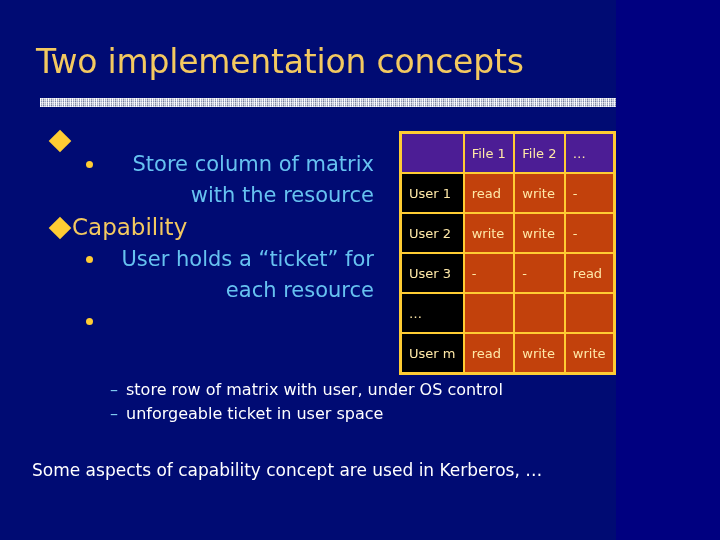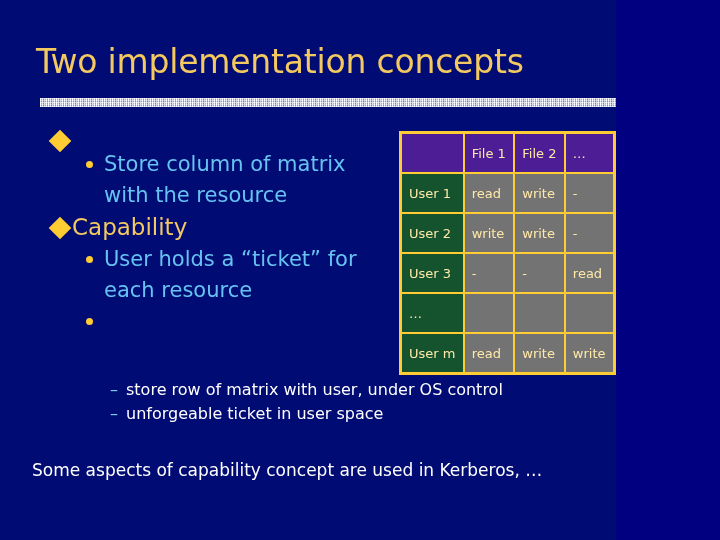--- a/index.html
+++ b/index.html
@@ -89,21 +89,21 @@
   }
   .lvl2 .dot {
     flex: 0 0 auto;
     width: 7px;
     height: 7px;
     border-radius: 50%;
     background: #ffcc33;
     margin-top: 12px;
     margin-right: 11px;
   }
-  .lvl2 .txt { white-space: normal; max-width: 270px; }
+  .lvl2 .txt { white-space: normal; max-width: 270px; text-align: right; }
 
   
   #dash-block {
     position: absolute;
     left: 110px;
     top: 378px;
     width: 520px;
   }
   .lvl3 {
     display: flex;
@@ -147,26 +147,26 @@
   table#matrix td {
     border: 2px solid #ffcc33;
     font-size: 13px;
     color: #ffe9a8;
     padding: 0 7px;
     height: 38px;
     vertical-align: middle;
     white-space: nowrap;
     overflow: hidden;
   }
-  td.c0 { width: 66px; background: #14532d; }
+  td.c0 { width: 66px; background: #000000; }
   td.c1 { width: 66px; }
   td.c2 { width: 66px; }
   td.c3 { width: 66px; }
   tr.head td { background: #4c1d95; height: 36px; }
-  td.data { background: #737373; }
+  td.data { background: #c2410c; }
   td.ellipsis { color: #bfe0f5; letter-spacing: 1px; }
 </style>
 </head>
 <body>
 
 <div id="slide">
 
   <div id="title">Two implementation concepts</div>
 
   <div id="divider"></div>

